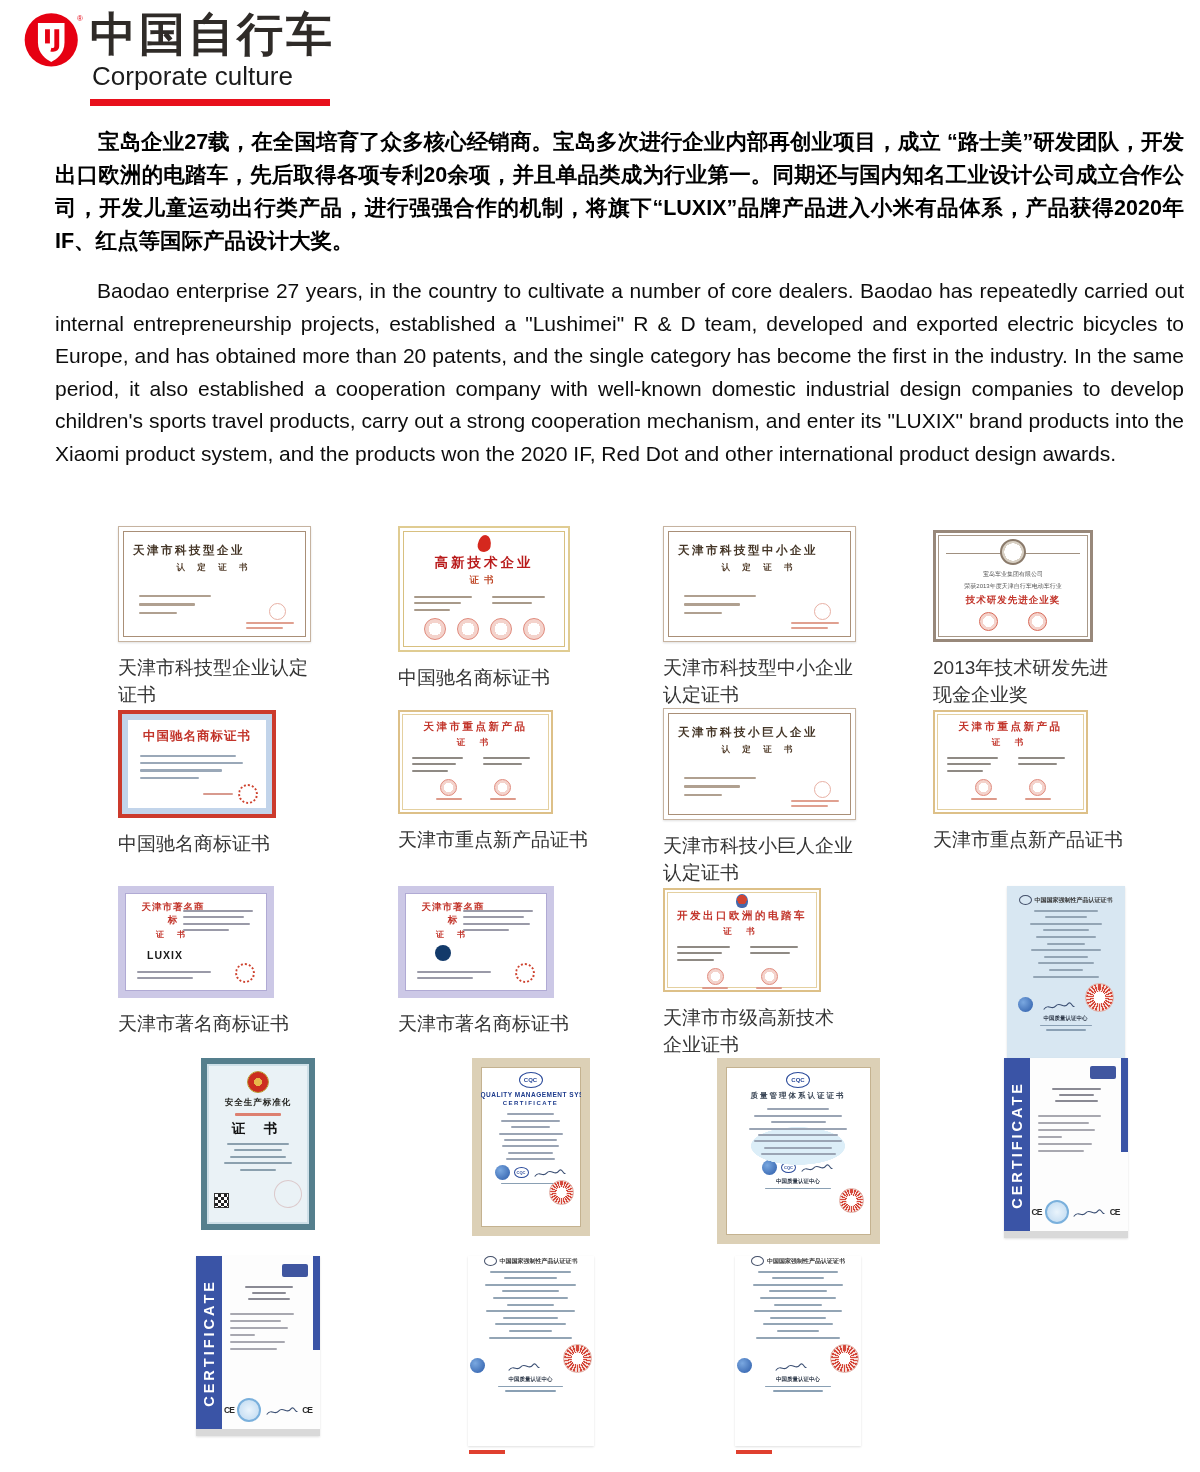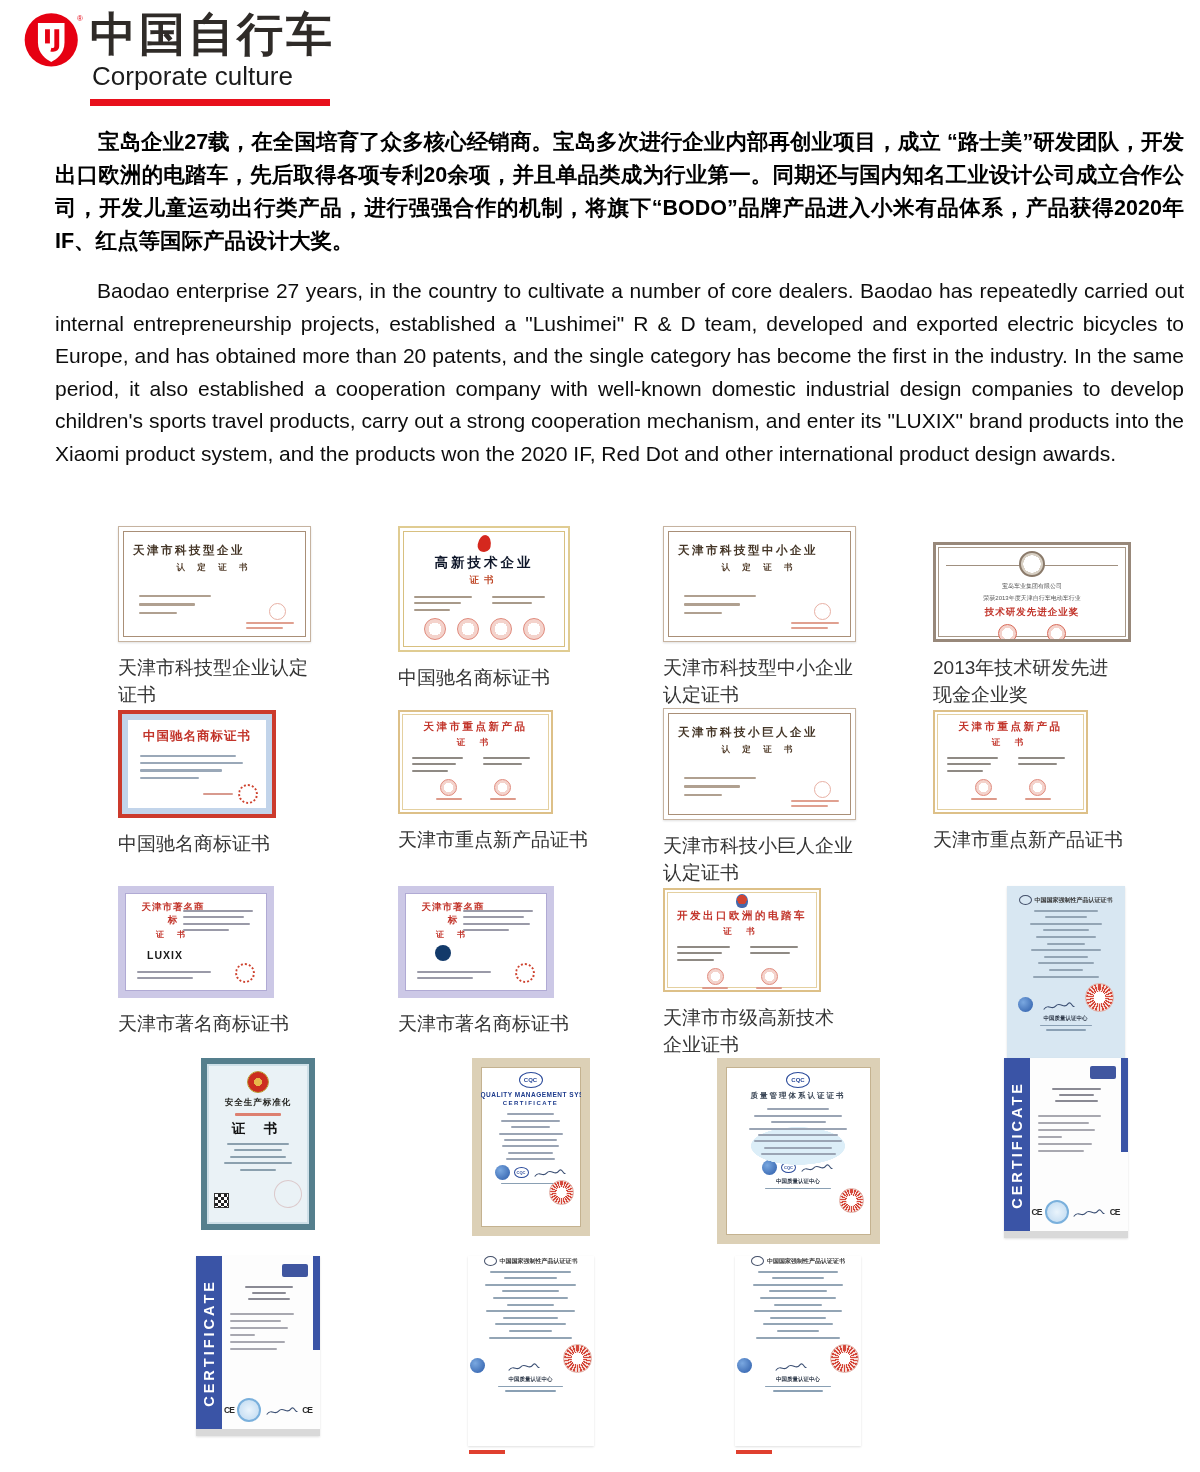--- a/index.html
+++ b/index.html
@@ -49,28 +49,28 @@
   .s-title{font-size:11.5px;font-weight:800;color:#443526;letter-spacing:2.5px;text-align:left;margin-top:6px;}
   .s-sub{font-size:8.5px;color:#55402e;letter-spacing:5px;text-align:center;margin-top:4px;font-weight:600;}
   .s-body{position:absolute;left:20px;top:62px;width:52%;}
   .s-body .tl{margin:6px 0;background:#b0a090;height:2.3px;}
   .s-seal{position:absolute;right:16px;bottom:9px;width:48px;}
   .s-seal .tl{background:#e0a090;height:2px;margin:3px 0;}
   .s-seal::before{content:"";position:absolute;right:8px;top:-16px;width:15px;height:15px;border-radius:50%;border:1.4px solid #e8b0a4;}
   
   .goldFlame{width:172px;height:126px;border:2px solid #e0cc92;box-shadow:inset 0 0 0 3px #fff,inset 0 0 0 4px #d8c080;padding-top:7px;}
   .flame{width:13px;height:17px;margin:0 auto;background:#d5281e;border-radius:52% 48% 55% 45%/62% 66% 38% 38%;transform:rotate(10deg);}
-  .g-title{font-size:13.5px;font-weight:900;color:#0f172a;letter-spacing:3px;text-align:center;margin-top:2px;}
+  .g-title{font-size:13.5px;font-weight:900;color:#b91c1c;letter-spacing:3px;text-align:center;margin-top:2px;}
   .g-sub{font-size:9.5px;font-weight:700;color:#c04a2a;letter-spacing:5px;text-align:center;margin-top:2px;}
   .g-cols{display:flex;justify-content:space-between;padding:4px 14px 0;}
   .g-col{width:44%;}
   .g-col .tl{background:#a89a8a;height:2.2px;margin:4.5px 0;}
   .g-seals{display:flex;justify-content:center;gap:11px;margin-top:2px;}
   
-  .plaqueWhite{width:198px;height:112px;margin-top:16px;border:3px solid #98887a;
+  .plaqueWhite{width:160px;height:112px;margin-top:4px;border:3px solid #98887a;
                box-shadow:inset 0 0 0 2px #fff,inset 0 0 0 3px #a89888;}
   .pw-line{position:absolute;top:20px;left:10px;right:10px;height:1px;background:#a09080;}
   .pw-emblem{width:22px;height:22px;border:2px solid #8a7a6a;border-radius:50%;margin:6px auto 0;
              background:radial-gradient(#fff 55%,#d8d0c4 56%);position:relative;z-index:1;}
   .pw-org{font-size:6px;color:#555;text-align:center;margin-top:5px;}
   .pw-l2{font-size:6px;color:#555;text-align:center;margin-top:3px;}
   .pw-award{font-size:9.5px;color:#c2342a;font-weight:800;letter-spacing:1px;text-align:center;margin-top:3px;
             font-family:"DejaVu Serif",serif;}
   .plaqueWhite .g-seals{gap:30px;margin-top:5px;}
   .plaqueWhite .seal{width:17px;height:17px;border-color:#d86a58;}
@@ -178,21 +178,21 @@
     <path fill="#ffffff" d="M18 14 h30 v22 c0 13 -9.5 19 -15 22 c-5.5 -3 -15 -9 -15 -22 z"></path>
     <path fill="#e60012" d="M26 21 h5.5 v16 h-5.5 z"></path>
     <path fill="#e60012" d="M36.5 21 h5.5 v19 c0 5 -4.5 7.5 -10 6 l1.2 -4.2 c3.4 1 3.3 -0.8 3.3 -2.8 z"></path>
     <text x="62" y="12" font-size="9" fill="#e60012">®</text>
   </svg>
   <div class="title-cn">中国自行车</div>
   <div class="title-en">Corporate culture</div>
   <div class="red-line"></div>
 </div>
 
-<p class="para-cn">宝岛企业27载，在全国培育了众多核心经销商。宝岛多次进行企业内部再创业项目，成立 “路士美”研发团队，开发出口欧洲的电踏车，先后取得各项专利20余项，并且单品类成为行业第一。同期还与国内知名工业设计公司成立合作公司，开发儿童运动出行类产品，进行强强合作的机制，将旗下“BODO”品牌产品进入小米有品体系，产品获得2020年　IF、红点等国际产品设计大奖。</p>
+<p class="para-cn">宝岛企业27载，在全国培育了众多核心经销商。宝岛多次进行企业内部再创业项目，成立 “路士美”研发团队，开发出口欧洲的电踏车，先后取得各项专利20余项，并且单品类成为行业第一。同期还与国内知名工业设计公司成立合作公司，开发儿童运动出行类产品，进行强强合作的机制，将旗下“LUXIX”品牌产品进入小米有品体系，产品获得2020年　IF、红点等国际产品设计大奖。</p>
 <p class="para-en">Baodao enterprise 27 years, in the country to cultivate a number of core dealers. Baodao has repeatedly carried out internal entrepreneurship projects, established a "Lushimei" R &amp; D team, developed and exported electric bicycles to Europe, and has obtained more than 20 patents, and the single category has become the first in the industry. In the same period, it also established a cooperation company with well-known domestic industrial design companies to develop children's sports travel products, carry out a strong cooperation mechanism, and enter its "LUXIX" brand products into the Xiaomi product system, and the products won the 2020 IF, Red Dot and other international product design awards.</p>
 
 <div class="cert-grid" id="grid">
     <div class="cell">
       <div class="cert sepia">
         <div class="s-title">天津市科技型企业</div>
         <div class="s-sub">认 定 证 书</div>
         <div class="s-body">
           <div class="tl l" style="width: 72%;"></div>
           <div class="tl l" style="width: 56%;"></div>

